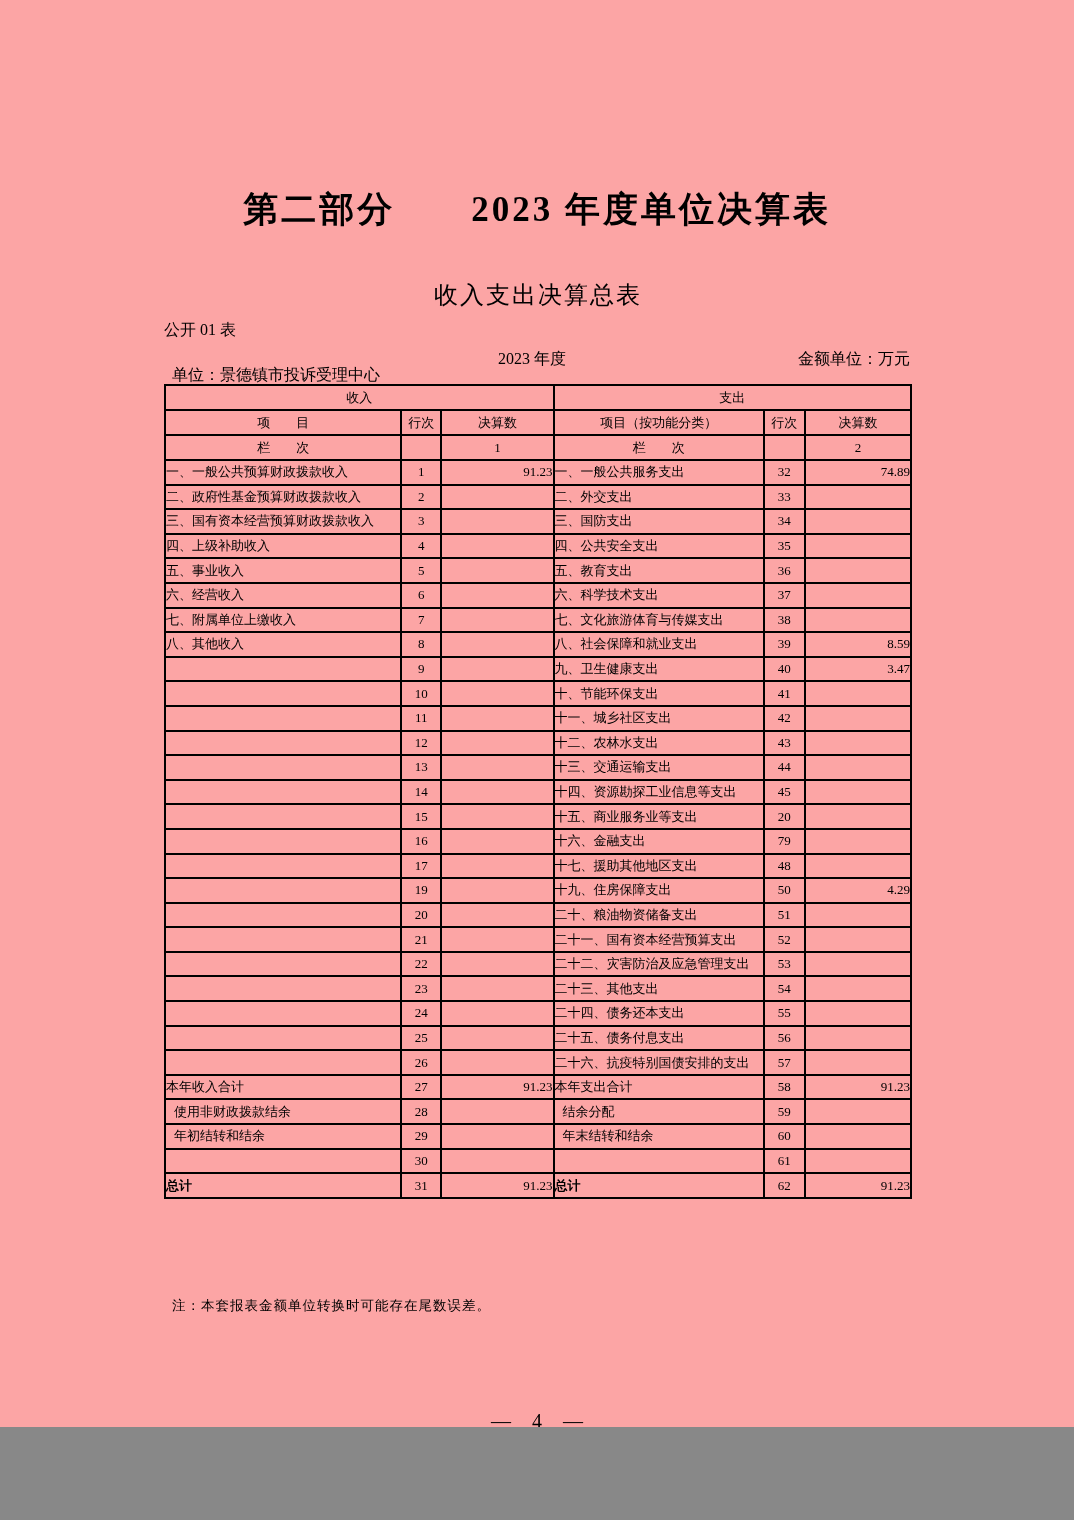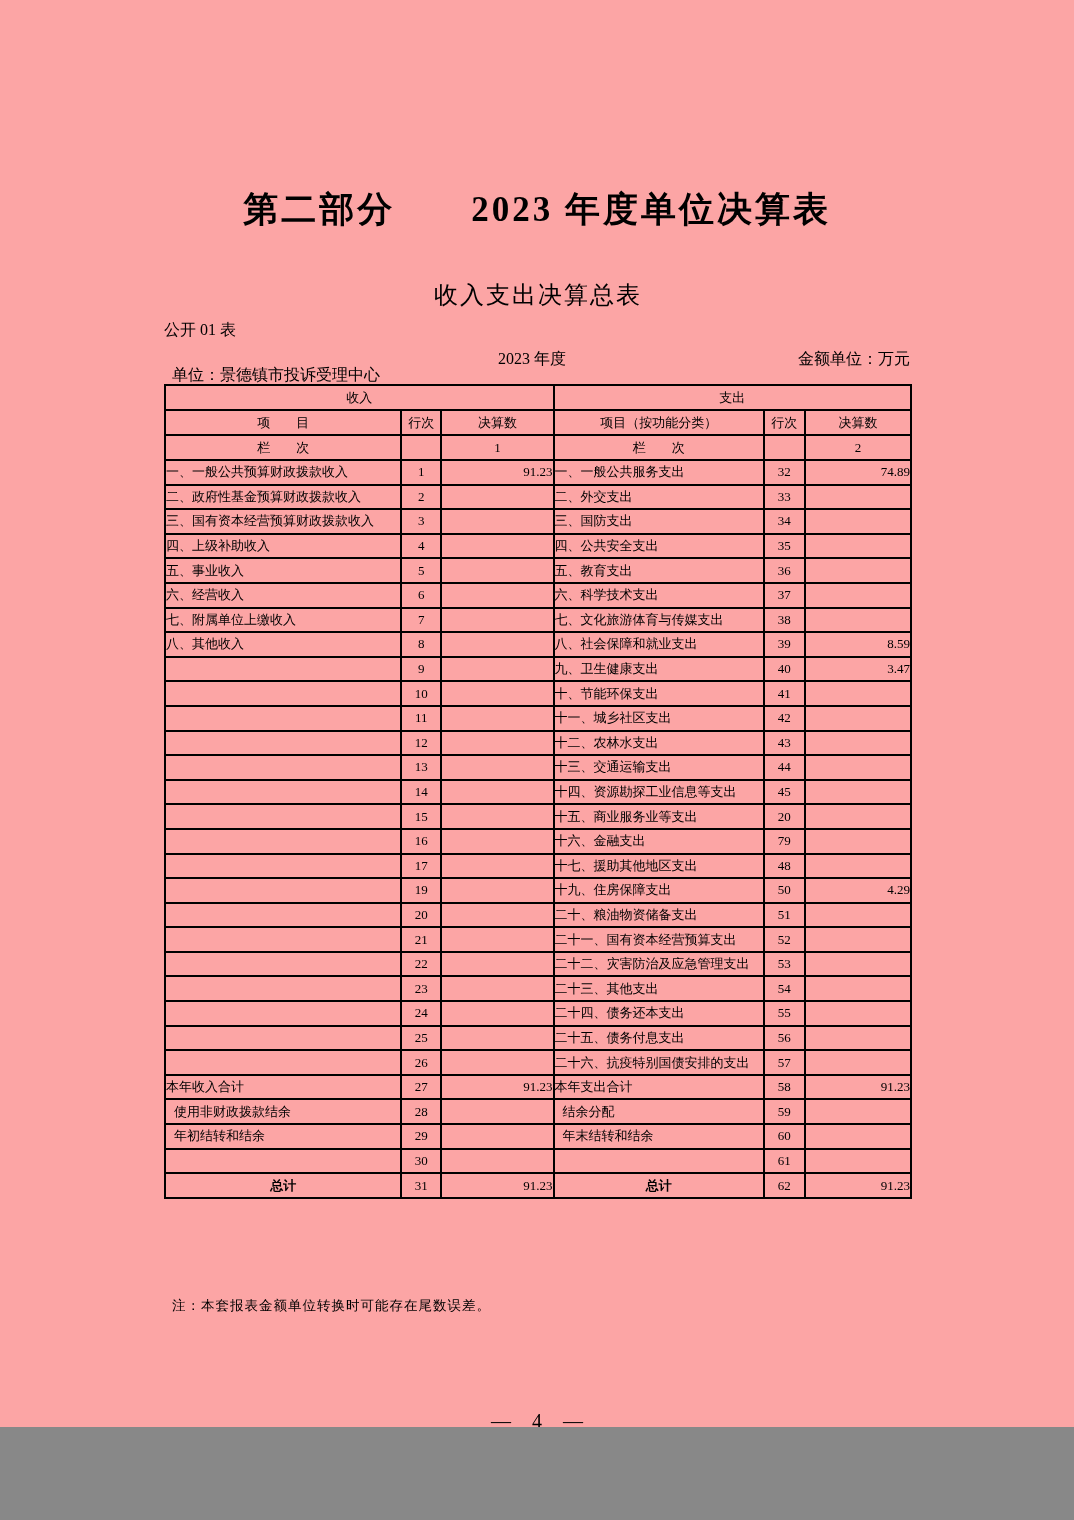--- a/index.html
+++ b/index.html
@@ -87,21 +87,21 @@
     height:25px;
     text-align:center;
     vertical-align:middle;
   }
   table.acct tbody td{
     height:24.6px;
     vertical-align:middle;
   }
   td.item{text-align:left;padding-left:6px;}
   td.item.indent{padding-left:8px;}
-  td.item.total{text-align:center;padding-left:0;font-weight:bold;}
+  td.item.total{text-align:left;padding-left:0;font-weight:bold;}
   td.num{text-align:center;}
   td.val{text-align:right;padding-right:8px;}
   .doc-note{
     position:absolute;
     left:172px;
     top:1297px;
     font-size:13.5px;
     letter-spacing:1px;
   }
   .page-number{

